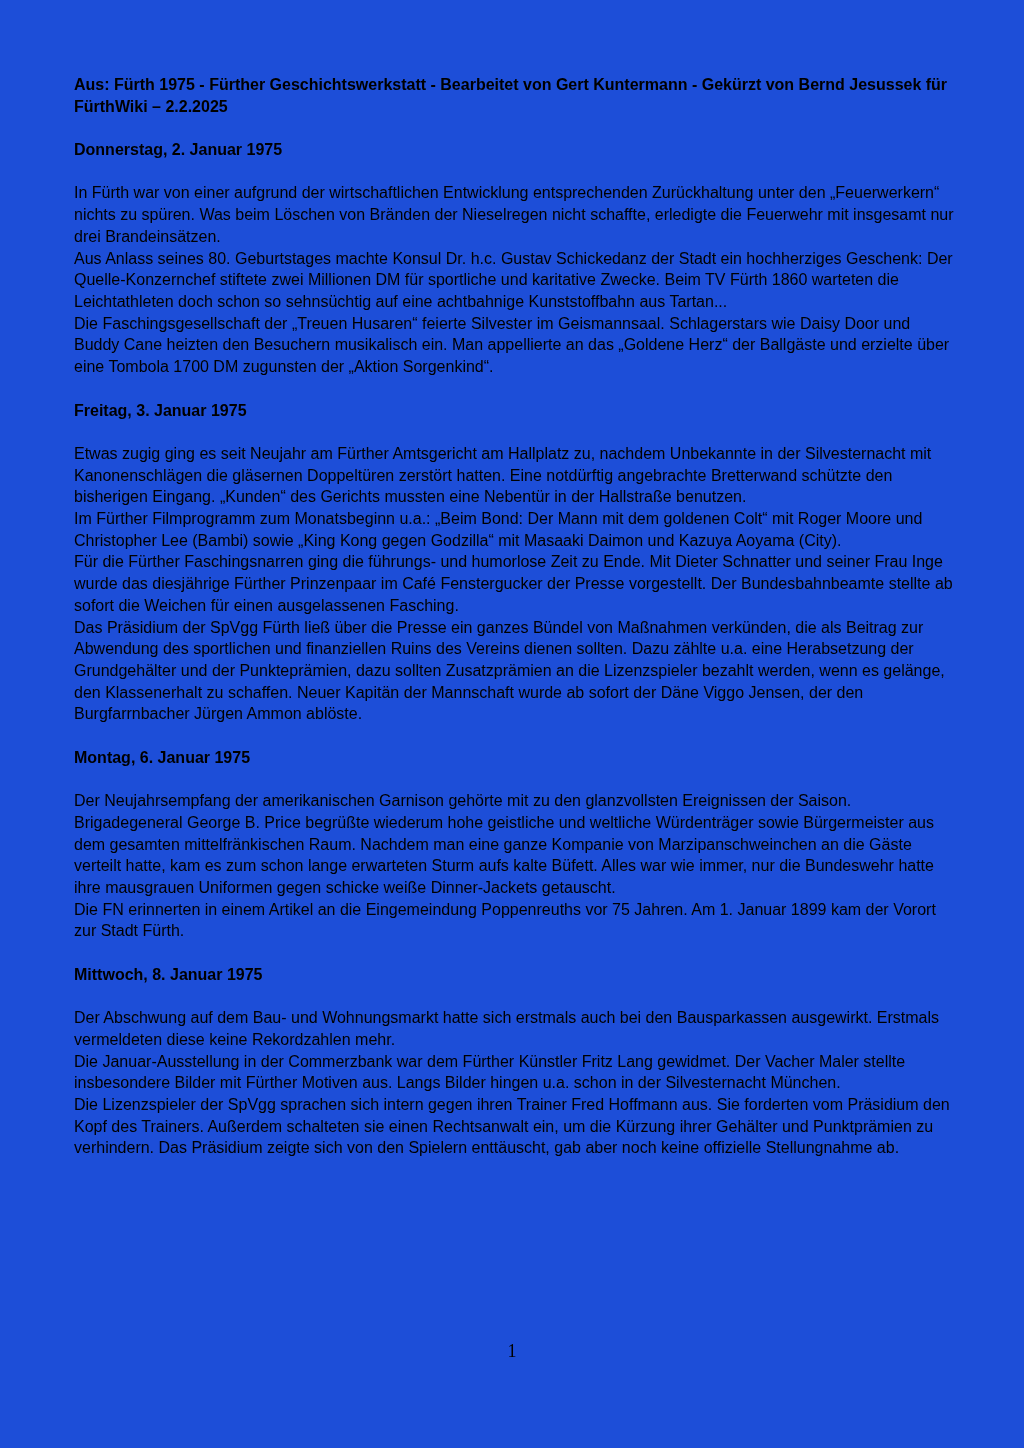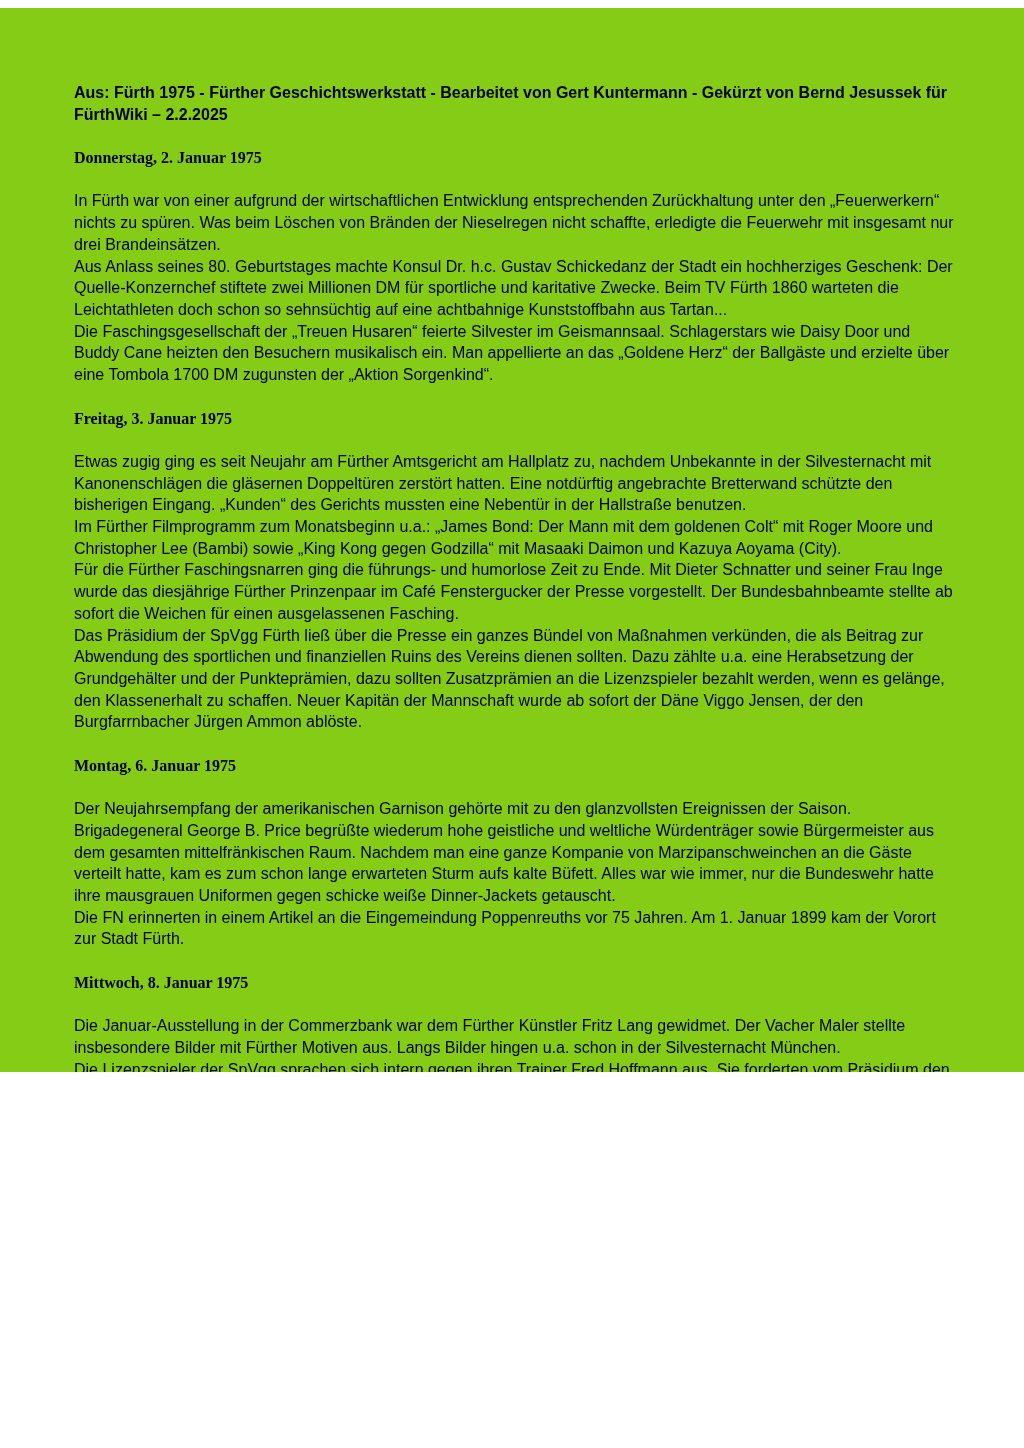--- a/index.html
+++ b/index.html
@@ -4,45 +4,43 @@
 <title>Fürth 1975 – Seite 1</title>
 <style>
   html, body {
     margin: 0;
     padding: 0;
     background: #ffffff;
   }
   .page {
     position: relative;
     width: 1024px;
-    height: 1064px;
-    background: #84cc16;
+    height: 1448px;
+    background: #1d4ed8;
     overflow: hidden;
     color: #000000;
     font-family: "Liberation Sans", "DejaVu Sans", sans-serif;
     font-size: 16px;
     line-height: 21.7px;
     text-align: left;
-    margin-top: 8px;
   }
   .content {
     position: absolute;
     top: 74px;
     left: 74px;
     width: 884px;
   }
   .doc-header {
     font-weight: bold;
     margin: 0 0 21.7px 0;
   }
   .day-section .heading {
     font-weight: bold;
     font-size: 16px;
     margin: 21.7px 0;
-    font-family: Liberation Serif, serif;
   }
   .day-section .body {
     margin: 0;
   }
   .para {
     margin: 0;
   }
   .page-number {
     position: absolute;
     top: 1340px;
@@ -68,21 +66,21 @@
             <p class="para">In Fürth war von einer aufgrund der wirtschaftlichen Entwicklung entsprechenden Zurückhaltung unter den „Feuerwerkern“ nichts zu spüren. Was beim Löschen von Bränden der Nieselregen nicht schaffte, erledigte die Feuerwehr mit insgesamt nur drei Brandeinsätzen.</p>
             <p class="para">Aus Anlass seines 80. Geburtstages machte Konsul Dr. h.c. Gustav Schickedanz der Stadt ein hochherziges Geschenk: Der Quelle-Konzernchef stiftete zwei Millionen DM für sportliche und karitative Zwecke. Beim TV Fürth 1860 warteten die Leichtathleten doch schon so sehnsüchtig auf eine achtbahnige Kunststoffbahn aus Tartan...</p>
             <p class="para">Die Faschingsgesellschaft der „Treuen Husaren“ feierte Silvester im Geismannsaal. Schlagerstars wie Daisy Door und Buddy Cane heizten den Besuchern musikalisch ein. Man appellierte an das „Goldene Herz“ der Ballgäste und erzielte über eine Tombola 1700 DM zugunsten der „Aktion Sorgenkind“.</p>
           </div>
   </section>
 
   <section class="day-section">
     <h2 class="heading">Freitag, 3. Januar 1975</h2>
     <div class="body">
             <p class="para">Etwas zugig ging es seit Neujahr am Fürther Amtsgericht am Hallplatz zu, nachdem Unbekannte in der Silvesternacht mit Kanonenschlägen die gläsernen Doppeltüren zerstört hatten. Eine notdürftig angebrachte Bretterwand schützte den bisherigen Eingang. „Kunden“ des Gerichts mussten eine Nebentür in der Hallstraße benutzen.</p>
-            <p class="para">Im Fürther Filmprogramm zum Monatsbeginn u.a.: „James Bond: Der Mann mit dem goldenen Colt“ mit Roger Moore und Christopher Lee (Bambi) sowie „King Kong gegen Godzilla“ mit Masaaki Daimon und Kazuya Aoyama (City).</p>
+            <p class="para">Im Fürther Filmprogramm zum Monatsbeginn u.a.: „Beim Bond: Der Mann mit dem goldenen Colt“ mit Roger Moore und Christopher Lee (Bambi) sowie „King Kong gegen Godzilla“ mit Masaaki Daimon und Kazuya Aoyama (City).</p>
           </div>
   </section>
 
   <section class="day-section">
     <div class="body">
             <p class="para">Für die Fürther Faschingsnarren ging die führungs- und humorlose Zeit zu Ende. Mit Dieter Schnatter und seiner Frau Inge wurde das diesjährige Fürther Prinzenpaar im Café Fenstergucker der Presse vorgestellt. Der Bundesbahnbeamte stellte ab sofort die Weichen für einen ausgelassenen Fasching.</p>
             <p class="para">Das Präsidium der SpVgg Fürth ließ über die Presse ein ganzes Bündel von Maßnahmen verkünden, die als Beitrag zur Abwendung des sportlichen und finanziellen Ruins des Vereins dienen sollten. Dazu zählte u.a. eine Herabsetzung der Grundgehälter und der Punkteprämien, dazu sollten Zusatzprämien an die Lizenzspieler bezahlt werden, wenn es gelänge, den Klassenerhalt zu schaffen. Neuer Kapitän der Mannschaft wurde ab sofort der Däne Viggo Jensen, der den Burgfarrnbacher Jürgen Ammon ablöste.</p>
           </div>
   </section>
 
@@ -90,20 +88,21 @@
     <h2 class="heading">Montag, 6. Januar 1975</h2>
     <div class="body">
             <p class="para">Der Neujahrsempfang der amerikanischen Garnison gehörte mit zu den glanzvollsten Ereignissen der Saison. Brigadegeneral George B. Price begrüßte wiederum hohe geistliche und weltliche Würdenträger sowie Bürgermeister aus dem gesamten mittelfränkischen Raum. Nachdem man eine ganze Kompanie von Marzipanschweinchen an die Gäste verteilt hatte, kam es zum schon lange erwarteten Sturm aufs kalte Büfett. Alles war wie immer, nur die Bundeswehr hatte ihre mausgrauen Uniformen gegen schicke weiße Dinner-Jackets getauscht.</p>
             <p class="para">Die FN erinnerten in einem Artikel an die Eingemeindung Poppenreuths vor 75 Jahren. Am 1. Januar 1899 kam der Vorort zur Stadt Fürth.</p>
           </div>
   </section>
 
   <section class="day-section">
     <h2 class="heading">Mittwoch, 8. Januar 1975</h2>
     <div class="body">
+            <p class="para">Der Abschwung auf dem Bau- und Wohnungsmarkt hatte sich erstmals auch bei den Bausparkassen ausgewirkt. Erstmals vermeldeten diese keine Rekordzahlen mehr.</p>
             <p class="para">Die Januar-Ausstellung in der Commerzbank war dem Fürther Künstler Fritz Lang gewidmet. Der Vacher Maler stellte insbesondere Bilder mit Fürther Motiven aus. Langs Bilder hingen u.a. schon in der Silvesternacht München.</p>
             <p class="para">Die Lizenzspieler der SpVgg sprachen sich intern gegen ihren Trainer Fred Hoffmann aus. Sie forderten vom Präsidium den Kopf des Trainers. Außerdem schalteten sie einen Rechtsanwalt ein, um die Kürzung ihrer Gehälter und Punktprämien zu verhindern. Das Präsidium zeigte sich von den Spielern enttäuscht, gab aber noch keine offizielle Stellungnahme ab.</p>
           </div>
   </section>
 </div>
   </div>
   <div class="page-number">1</div>
 </div>
 
 </body></html>

